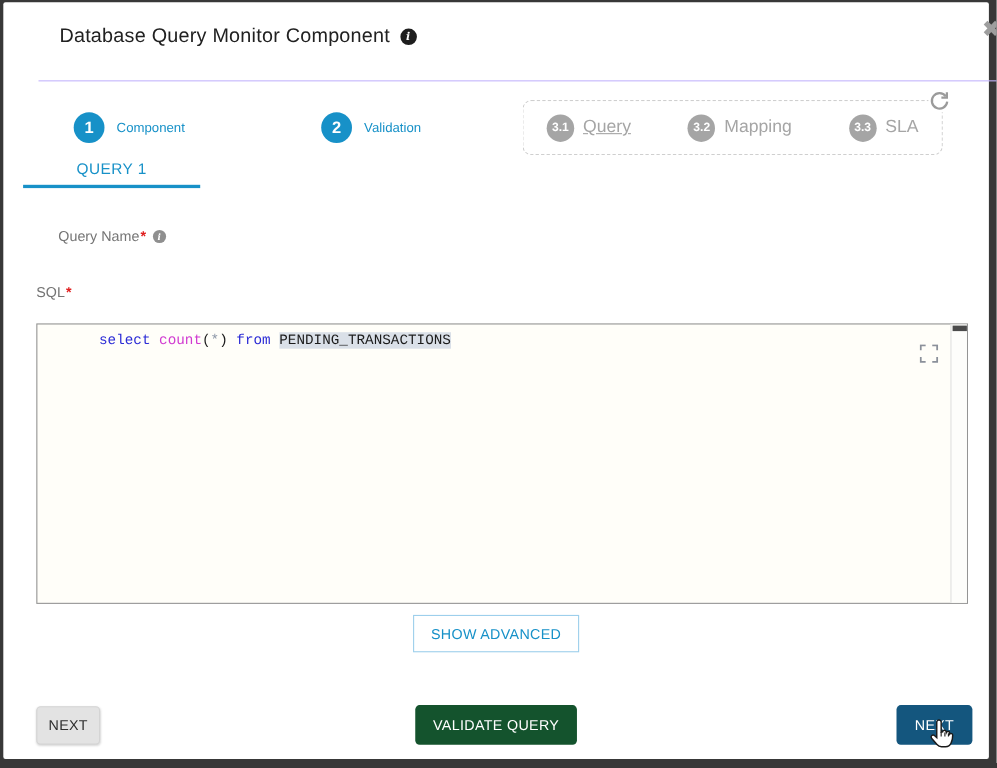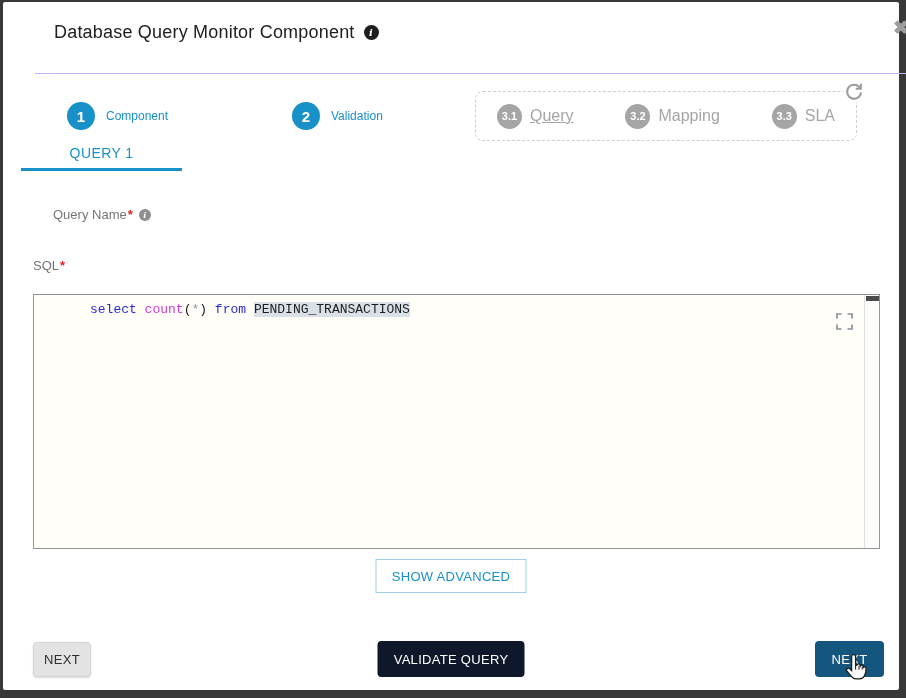--- a/index.html
+++ b/index.html
@@ -105,21 +105,21 @@
     position:absolute; left:50%; transform:translateX(-50%); top:557px;
     width:151px; height:34px; background:#ffffff; color:#1791c8;
     border:1px solid #9dcfec; border-radius:0; font-size:13px; letter-spacing:.3px;
   }
   .footer-btn { position:absolute; top:639px; height:36px; border:none; border-radius:4px; font-size:13px; letter-spacing:.3px; }
   .btn-back {
     left:30px; width:58px; height:35px; top:640px;
     background:#e3e3e3; color:#2f2f2f; border:1px solid #d4d4d4;
     box-shadow:0 1px 2px rgba(0,0,0,.15);
   }
-  .btn-validate { left:50%; transform:translateX(-50%); width:147px; background:#0f172a; color:#ffffff; }
+  .btn-validate { left:50%; transform:translateX(-50%); width:147px; background:#14532d; color:#ffffff; }
   .btn-next { left:812px; width:69px; background:#14567e; color:#ffffff; }
   .cursor-hand { position:absolute; left:842px; top:651px; pointer-events:none; z-index:10; }
 </style>
 </head>
 <body>
 
 <div class="dialog">
 
   <div class="header">
     <div class="title"><span>Database Query Monitor Component</span><span class="info-badge">i</span></div>

